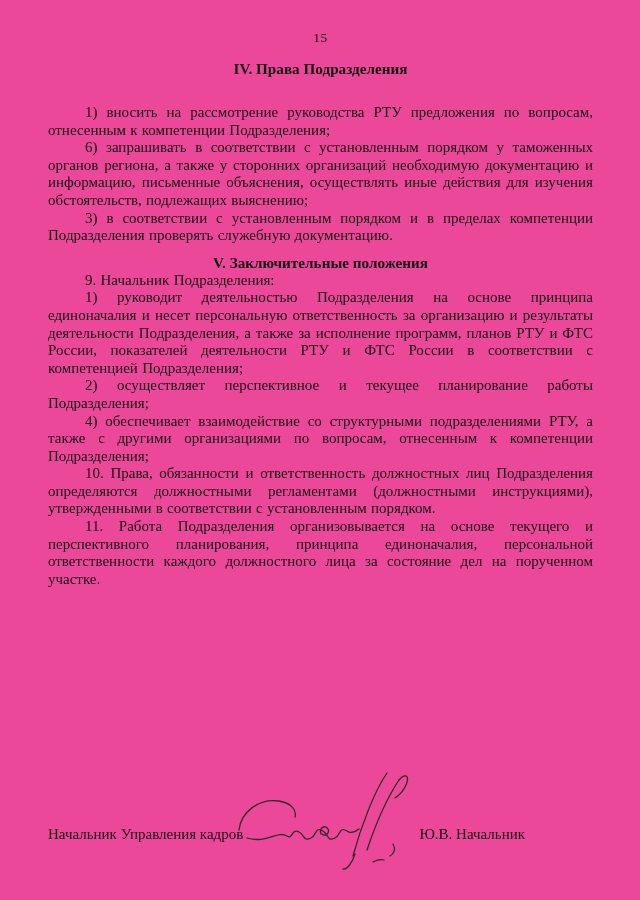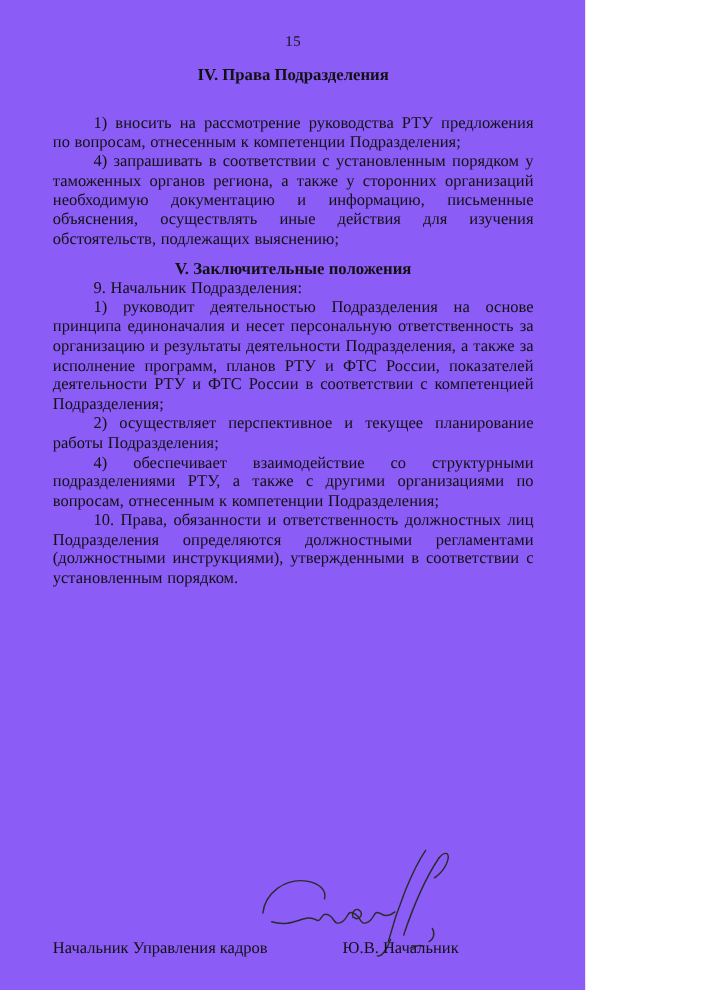--- a/index.html
+++ b/index.html
@@ -2,23 +2,23 @@
 <html><head>
 <meta charset="utf-8">
 <style>
   html, body {
     margin: 0;
     padding: 0;
     background: #ffffff;
   }
   .page {
     position: relative;
-    width: 532px;
+    width: 640px;
     height: 900px;
-    background: #8b5cf6;
+    background: #ec4899;
     font-family: "Liberation Serif", "DejaVu Serif", serif;
     color: #111111;
     overflow: hidden;
   }
   .content {
     padding: 30px 47px 0 48px;
   }
   .page-number {
     text-align: center;
     font-size: 13.5px;
@@ -50,21 +50,20 @@
   }
   .signature-row {
     position: absolute;
     left: 48px;
     right: 47px;
     top: 826px;
     display: flex;
     justify-content: space-between;
     align-items: baseline;
     font-size: 15px;
-    margin-top: 28px;
   }
   .sig-title { white-space: nowrap; }
   .sig-name  { white-space: nowrap; padding-right: 68px; }
   .signature-art {
     position: absolute;
     left: 233px;
     top: 768px;
     width: 212px;
     height: 108px;
     pointer-events: none;
@@ -75,29 +74,31 @@
 <body>
 
 <div class="page">
   <div class="content">
 
     <div class="page-number">15</div>
 
     <div class="section-heading heading-iv">IV. Права Подразделения</div>
 
     <p class="para">1) вносить на рассмотрение руководства РТУ предложения по вопросам, отнесенным к компетенции Подразделения;</p>
-    <p class="para">4) запрашивать в соответствии с установленным порядком у таможенных органов региона, а также у сторонних организаций необходимую документацию и информацию, письменные объяснения, осуществлять иные действия для изучения обстоятельств, подлежащих выяснению;</p>
+    <p class="para">6) запрашивать в соответствии с установленным порядком у таможенных органов региона, а также у сторонних организаций необходимую документацию и информацию, письменные объяснения, осуществлять иные действия для изучения обстоятельств, подлежащих выяснению;</p>
+    <p class="para">3) в соответствии с установленным порядком и в пределах компетенции Подразделения проверять служебную документацию.</p>
 
     <div class="section-heading heading-v">V. Заключительные положения</div>
 
     <p class="para">9. Начальник Подразделения:</p>
     <p class="para">1) руководит деятельностью Подразделения на основе принципа единоначалия и несет персональную ответственность за организацию и результаты деятельности Подразделения, а также за исполнение программ, планов РТУ и ФТС России, показателей деятельности РТУ и ФТС России в соответствии с компетенцией Подразделения;</p>
     <p class="para">2) осуществляет перспективное и текущее планирование работы Подразделения;</p>
     <p class="para">4) обеспечивает взаимодействие со структурными подразделениями РТУ, а также с другими организациями по вопросам, отнесенным к компетенции Подразделения;</p>
     <p class="para">10. Права, обязанности и ответственность должностных лиц Подразделения определяются должностными регламентами (должностными инструкциями), утвержденными в соответствии с установленным порядком.</p>
+    <p class="para">11. Работа Подразделения организовывается на основе текущего и перспективного планирования, принципа единоначалия, персональной ответственности каждого должностного лица за состояние дел на порученном участке.</p>
   </div>
 
   <div class="signature-art">
     <svg viewBox="0 0 212 108" xmlns="http://www.w3.org/2000/svg" fill="none" stroke="#2b2b2b" stroke-width="1.3" stroke-linecap="round">
 
       <path d="M 6,62 C 8,44 26,30 46,33 C 58,35 64,42 62,49"></path>
 
       <path d="M 14,70 C 34,76 44,62 54,68 C 60,72 58,60 66,64 C 72,67 70,74 78,70 C 84,67 82,58 90,63 C 96,67 94,74 102,70 C 108,67 106,58 114,63 C 118,66 122,64 126,61"></path>
 
       <path d="M 88,66 C 86,60 92,56 95,61 C 97,65 92,69 89,66"></path>

